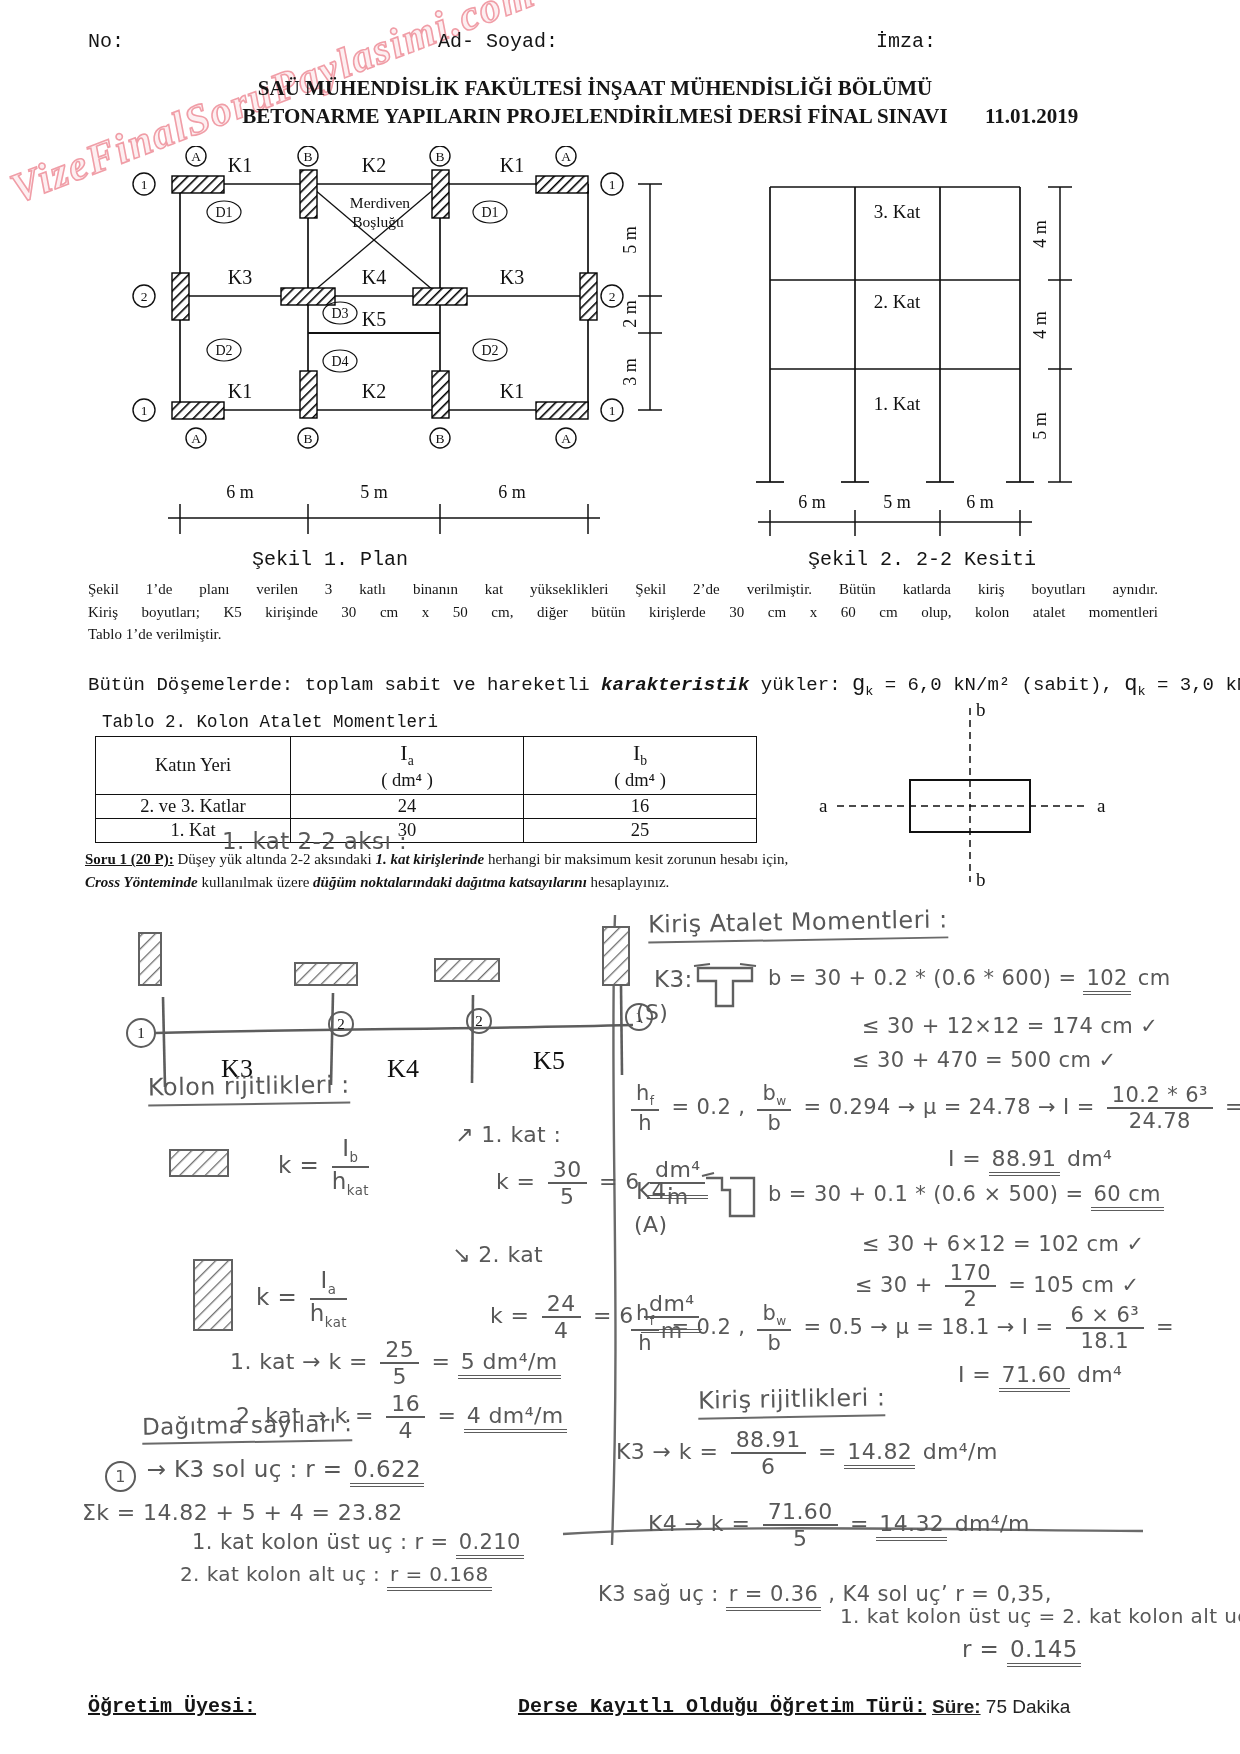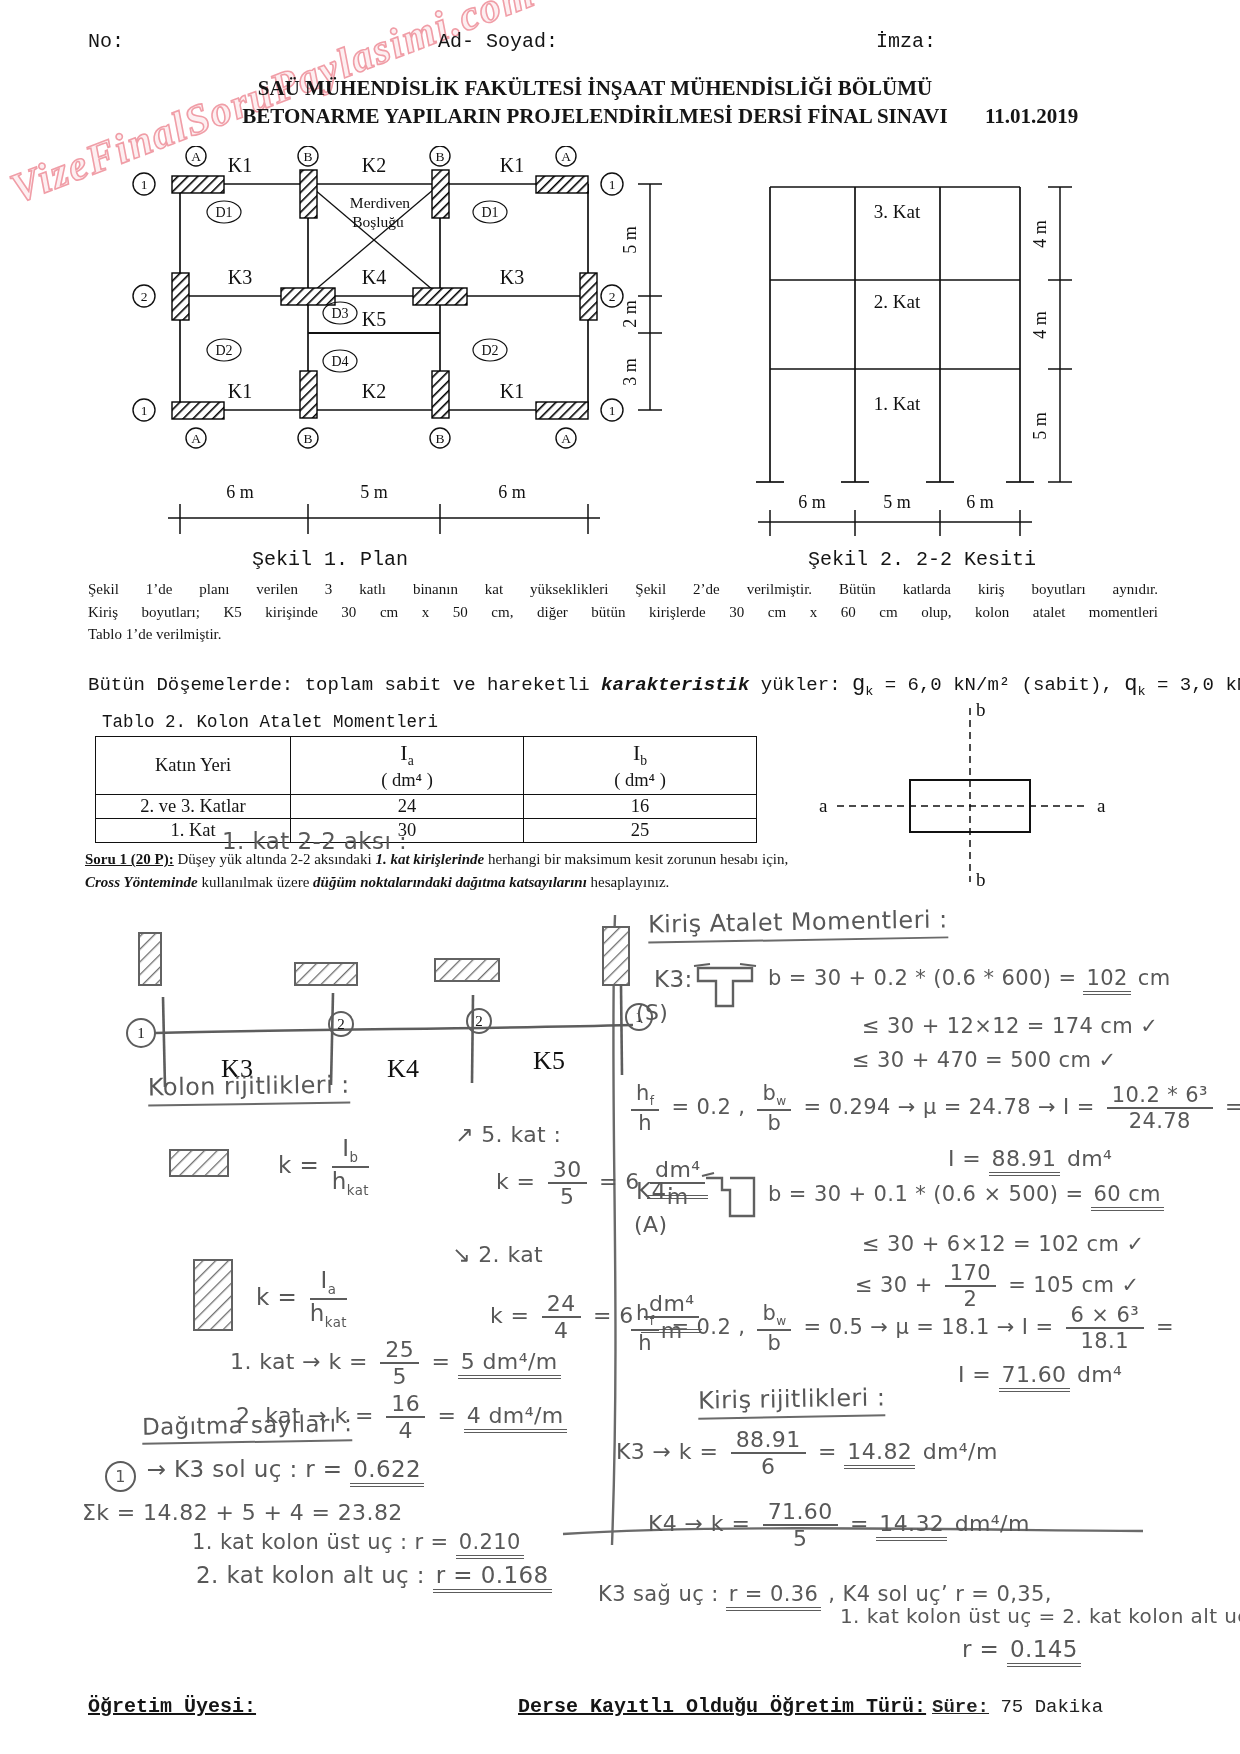--- a/index.html
+++ b/index.html
@@ -30,21 +30,21 @@
   .hw{position:absolute;font-family:"DejaVu Sans",sans-serif;color:#585858;white-space:nowrap;
       font-size:21px;letter-spacing:.4px;}
   .hw .ul{border-bottom:2px solid #6a6a6a;padding-bottom:3px;}
   .dbl{border-bottom:4px double #5c5c5c;padding:0 3px 1px 3px;}
   .frac{display:inline-block;vertical-align:middle;text-align:center;margin:0 5px;line-height:1.05;}
   .frac .num{display:block;border-bottom:2px solid #5c5c5c;padding:0 5px 1px 5px;}
   .frac .den{display:block;padding-top:1px;}
   .hw sub{font-size:58%;}
   .circ{display:inline-flex;width:27px;height:27px;border:2px solid #5c5c5c;border-radius:50%;
         align-items:center;justify-content:center;font-size:16px;margin:0 3px;vertical-align:-5px;}
-  .footer-sans{font-family:Liberation Mono, monospace;font-size:19px;color:#222;}
+  .footer-sans{font-family:Liberation Sans, sans-serif;font-size:19px;color:#222;}
 </style>
 </head>
 <body>
 
 <div class="page">
 
   <div class="watermark">VizeFinalSoruPaylasimi.com</div>
 
   <div class="content">
 
@@ -365,21 +365,21 @@
             <line x1="0" y1="0" x2="0" y2="9" stroke="#6f6f6f" stroke-width="2.6"></line>
           </pattern>
         </defs>
       <rect x="2" y="2" width="58" height="26" fill="url(#hatchC)" stroke="#626262" stroke-width="2"></rect>
     </svg>
 
     <div class="hw" style="left:278px;top:1136px;font-size:23px;">
       <span>k =</span>
       <span class="frac"><span class="num"><span>I</span><sub>b</sub></span><span class="den"><span>h</span><sub>kat</sub></span></span>
     </div>
-    <div class="hw" style="left:455px;top:1122px;font-size:22px;">↗ 5. kat :</div>
+    <div class="hw" style="left:455px;top:1122px;font-size:22px;">↗ 1. kat :</div>
     <div class="hw" style="left:496px;top:1158px;font-size:22px;">
       <span>k =</span>
       <span class="frac"><span class="num">30</span><span class="den">5</span></span>
       <span>= 6</span>
       <span class="dbl"><span class="frac" style="margin:0;"><span class="num" style="border-bottom-width:2px;">dm⁴</span><span class="den">m</span></span></span>
     </div>
     <div class="hw" style="left:452px;top:1242px;font-size:22px;">↘ 2. kat</div>
     <div class="hw" style="left:490px;top:1292px;font-size:22px;">
       <span>k =</span>
       <span class="frac"><span class="num">24</span><span class="den">4</span></span>
@@ -419,21 +419,21 @@
 
     <div class="hw" style="left:102px;top:1456px;font-size:23px;">
       <span class="circ">1</span>
       <span>→   K3 sol uç :    r =</span>
       <span class="dbl">0.622</span>
     </div>
     <div class="hw" style="left:82px;top:1500px;font-size:22px;">Σk = 14.82 + 5 + 4 = 23.82</div>
     <div class="hw" style="left:192px;top:1530px;font-size:21px;">
       <span>1. kat kolon  üst uç : r =</span> <span class="dbl">0.210</span>
     </div>
-    <div class="hw" style="left:196px;top:1562px;font-size:23px;">
+    <div class="hw" style="left:180px;top:1562px;font-size:20px;">
       <span>2. kat kolon  alt uç :</span> <span class="dbl">r = 0.168</span>
     </div>
 
     <div class="hw" style="left:648px;top:908px;font-size:24px;transform:rotate(-1deg);"><span class="ul">Kiriş Atalet Momentleri :</span></div>
 
     <div class="hw" style="left:638px;top:966px;font-size:23px;margin-left:16px;">K3:</div>
     <div class="hw" style="left:636px;top:1000px;font-size:22px;">(S)</div>
     <svg class="abs" style="left:692px;top:958px;" width="66" height="56" viewBox="0 0 66 56">
       <path d="M6,10 h54 v13 h-19 v25 h-17 v-25 h-18 z" fill="none" stroke="#606060" stroke-width="2.4"></path>
       <line x1="2" y1="8" x2="18" y2="6" stroke="#606060" stroke-width="2"></line>

